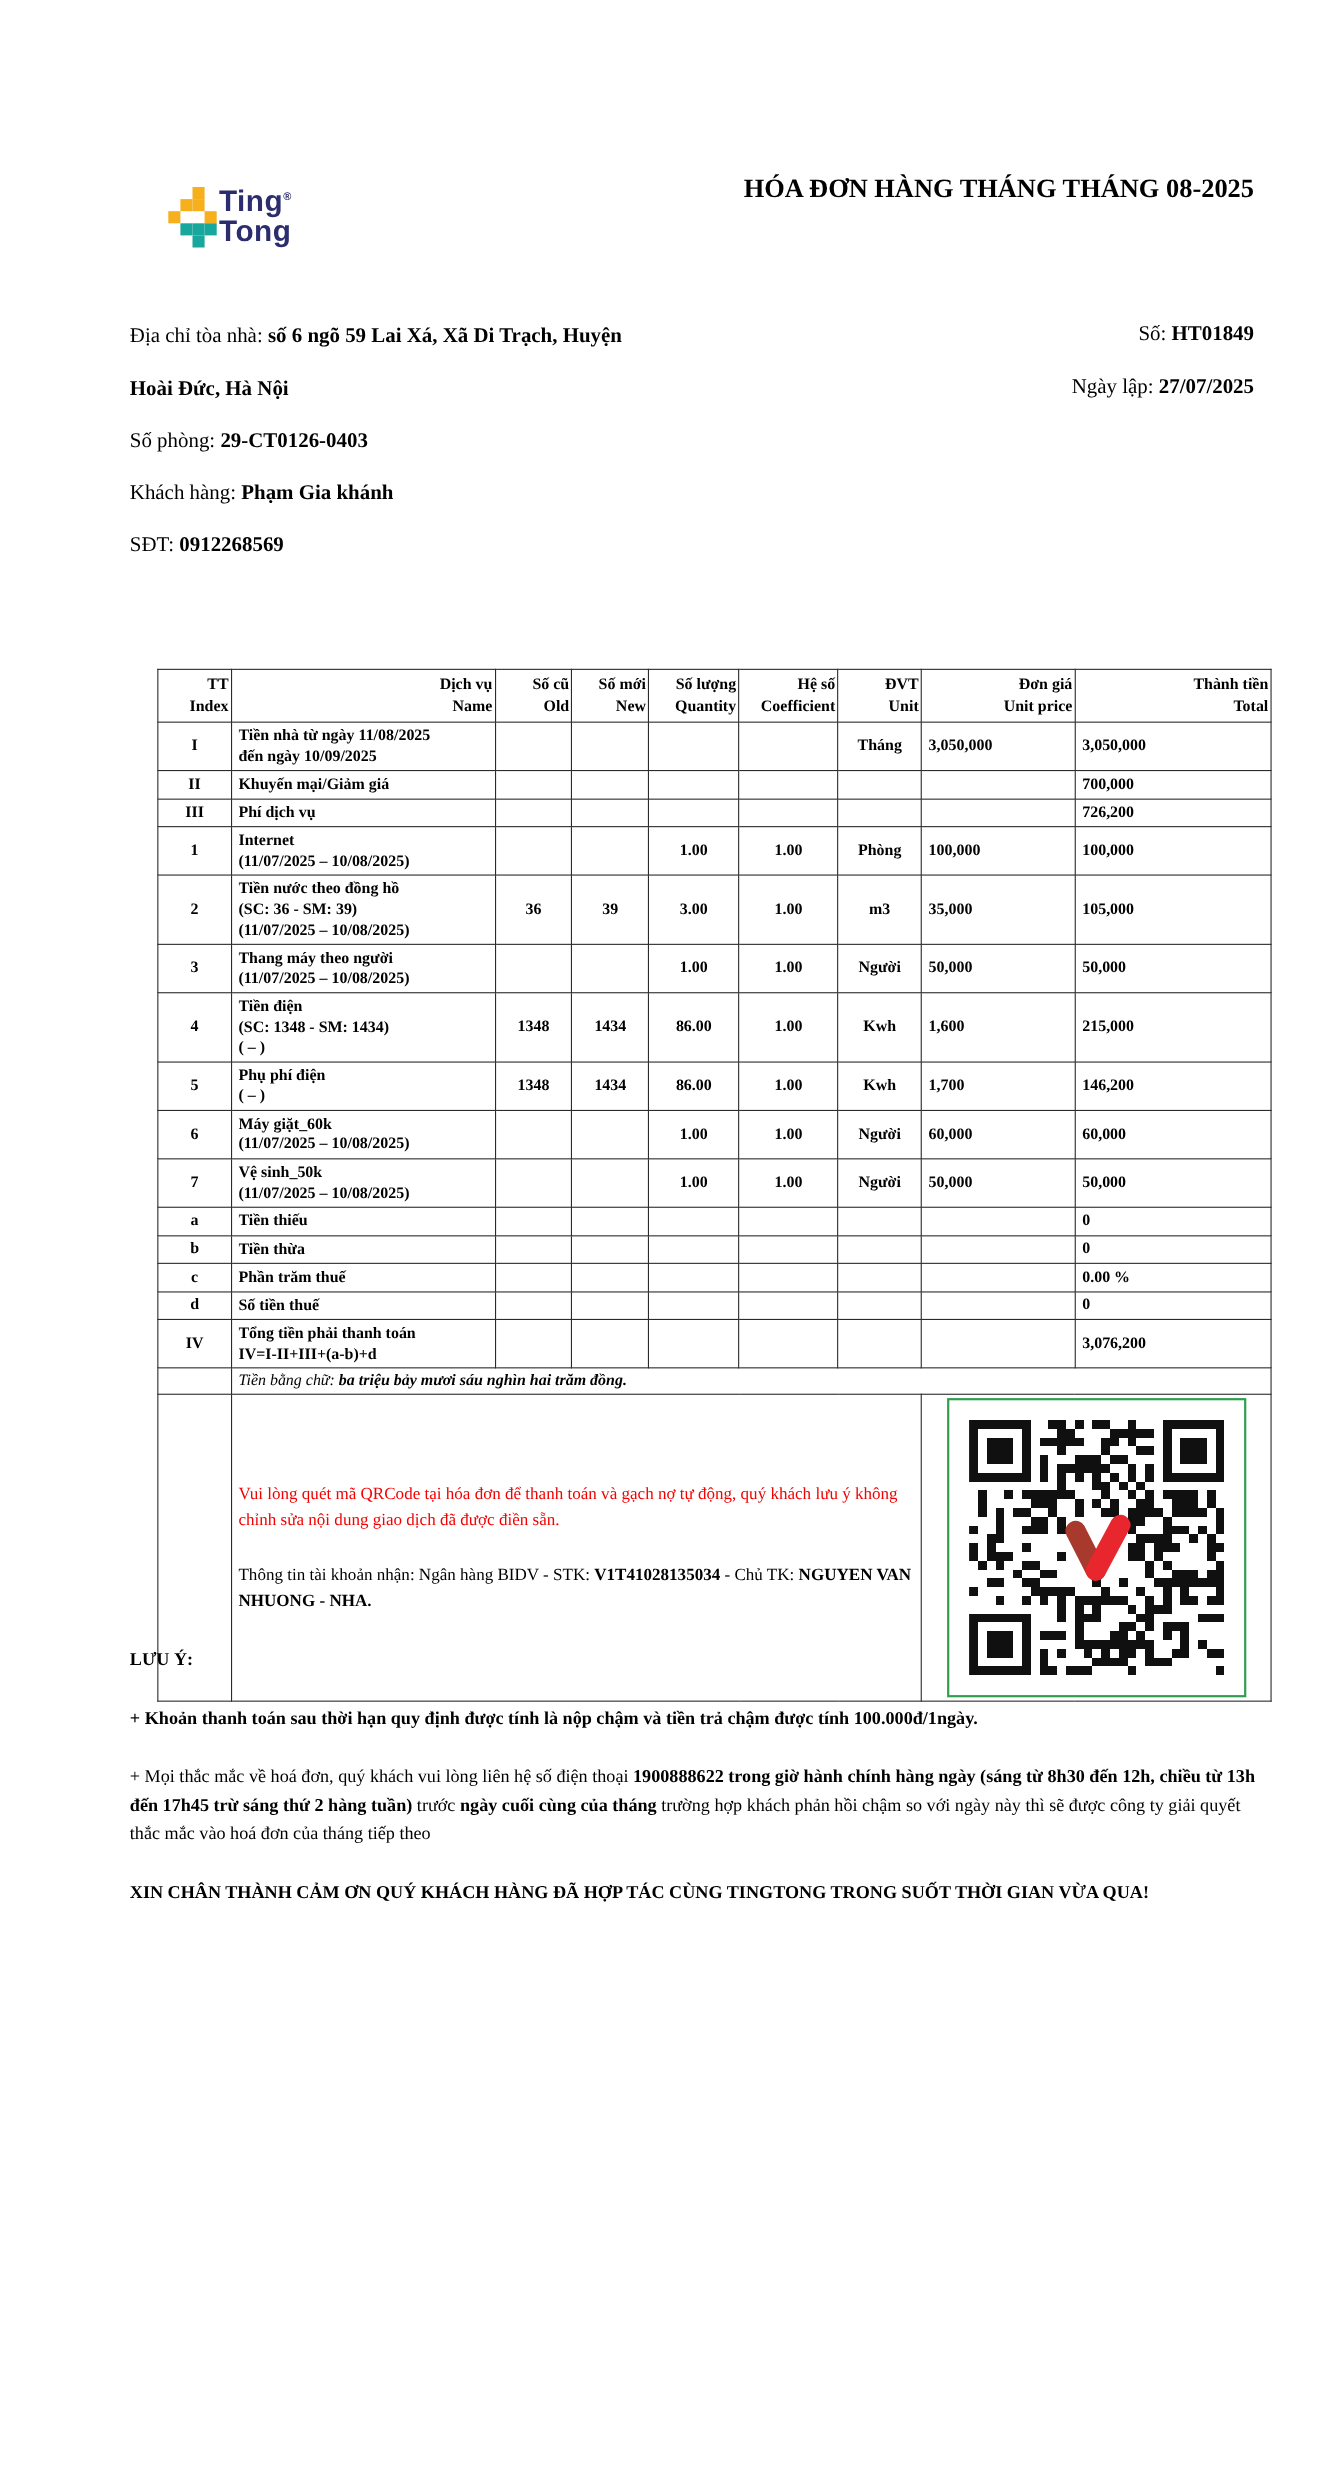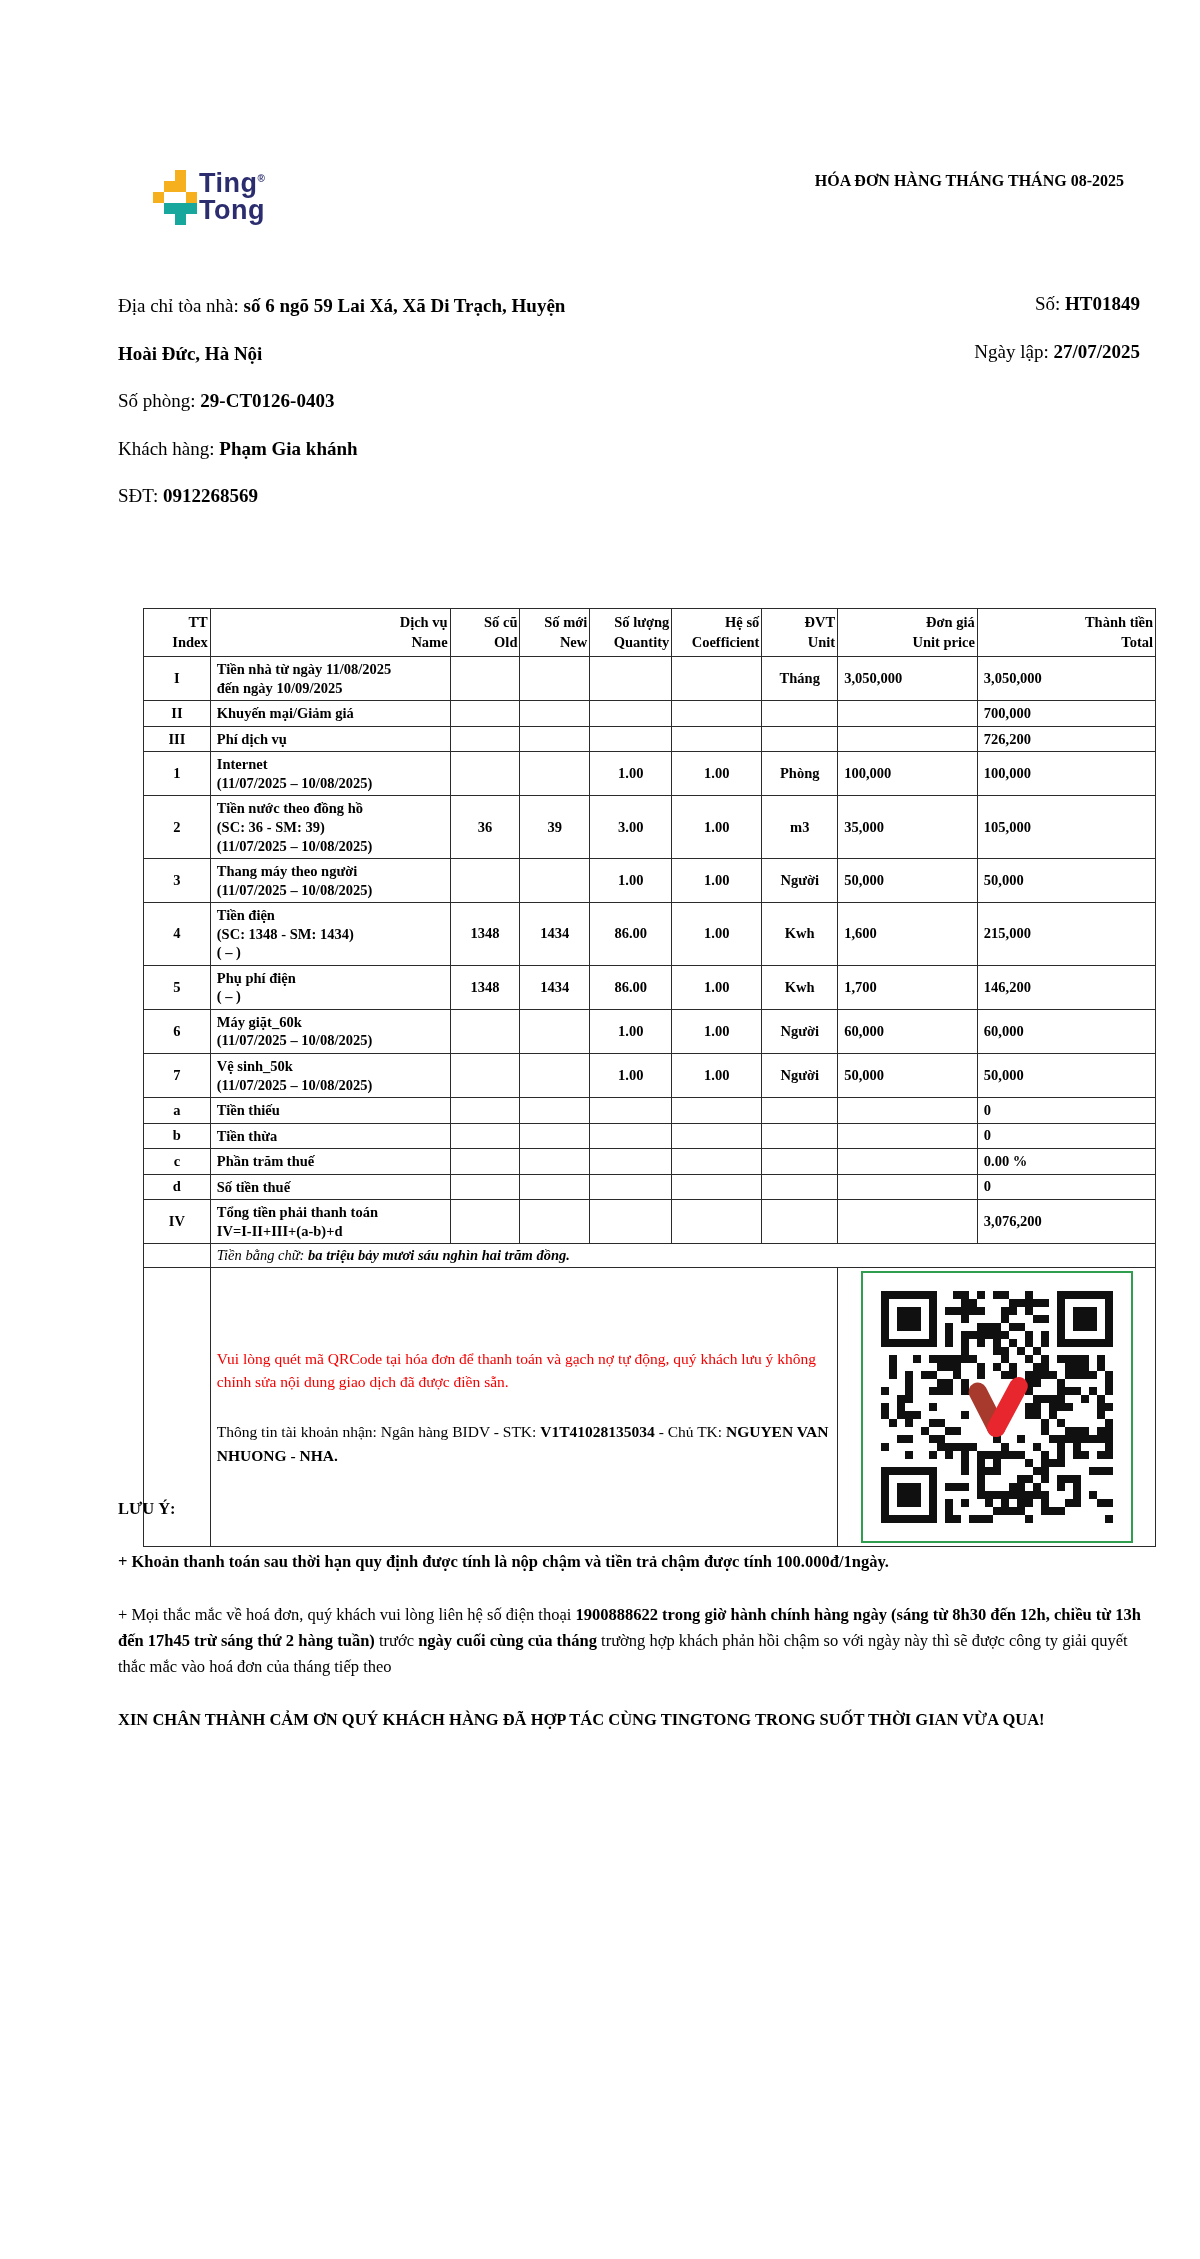--- a/index.html
+++ b/index.html
@@ -20,22 +20,22 @@
   .px.t{background:var(--logo-teal,#17a79c);}
   .logo-text{
     font-family:"Liberation Sans","DejaVu Sans",sans-serif;
     font-weight:bold;color:var(--logo-navy,#2b2d6e);
     font-size:27px;line-height:0.98;letter-spacing:0.5px;
   }
   .logo-text sup{font-size:10px;vertical-align:super;}
 
   
   .doc-title{
-    position:absolute;top:150px;right:60px;width:560px;margin:16px;
-    font-size:16px;font-weight:bold;text-align:right;line-height:1.88;
+    position:absolute;top:150px;right:60px;width:560px;margin:0;
+    font-size:24px;font-weight:bold;text-align:right;line-height:1.88;
   }
 
   
   .info-left{position:absolute;left:118px;top:282px;width:465px;}
   .info-right{position:absolute;right:60px;top:280px;width:475px;text-align:right;}
   .info-line{margin:0;font-size:19px;line-height:47.5px;}
 
   
   .invoice-table{
     position:absolute;left:143px;top:608px;width:1013px;

